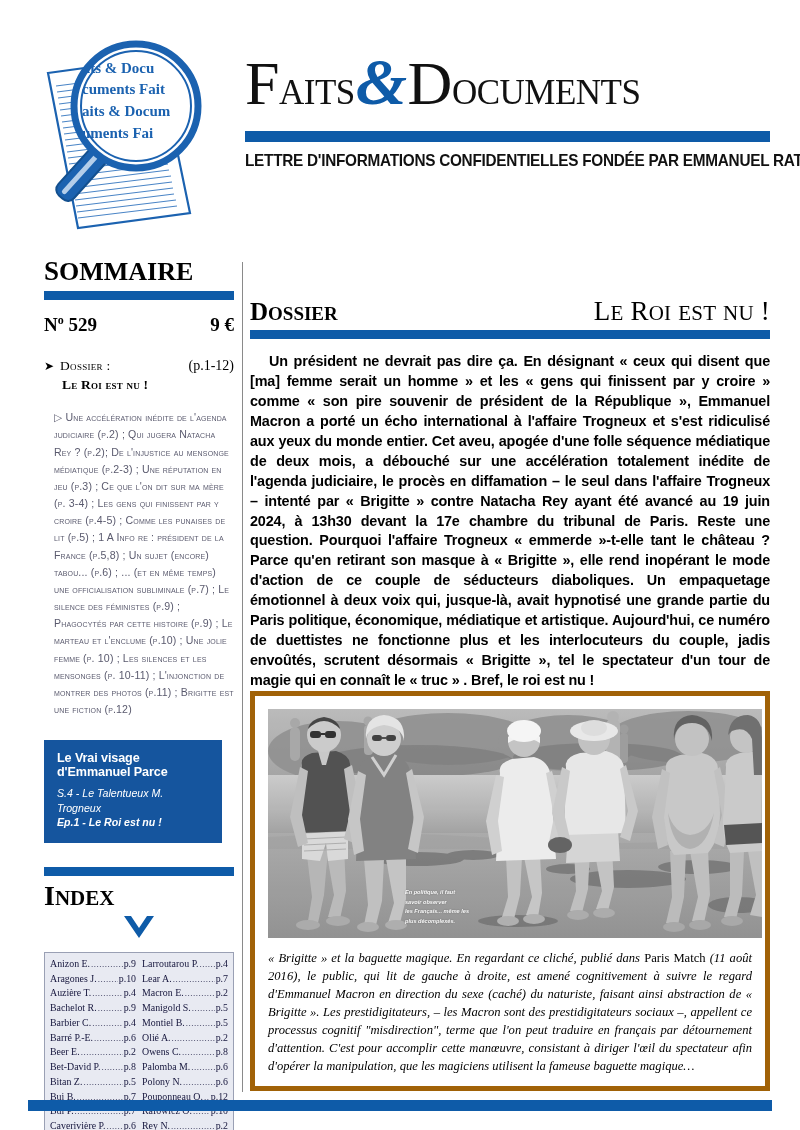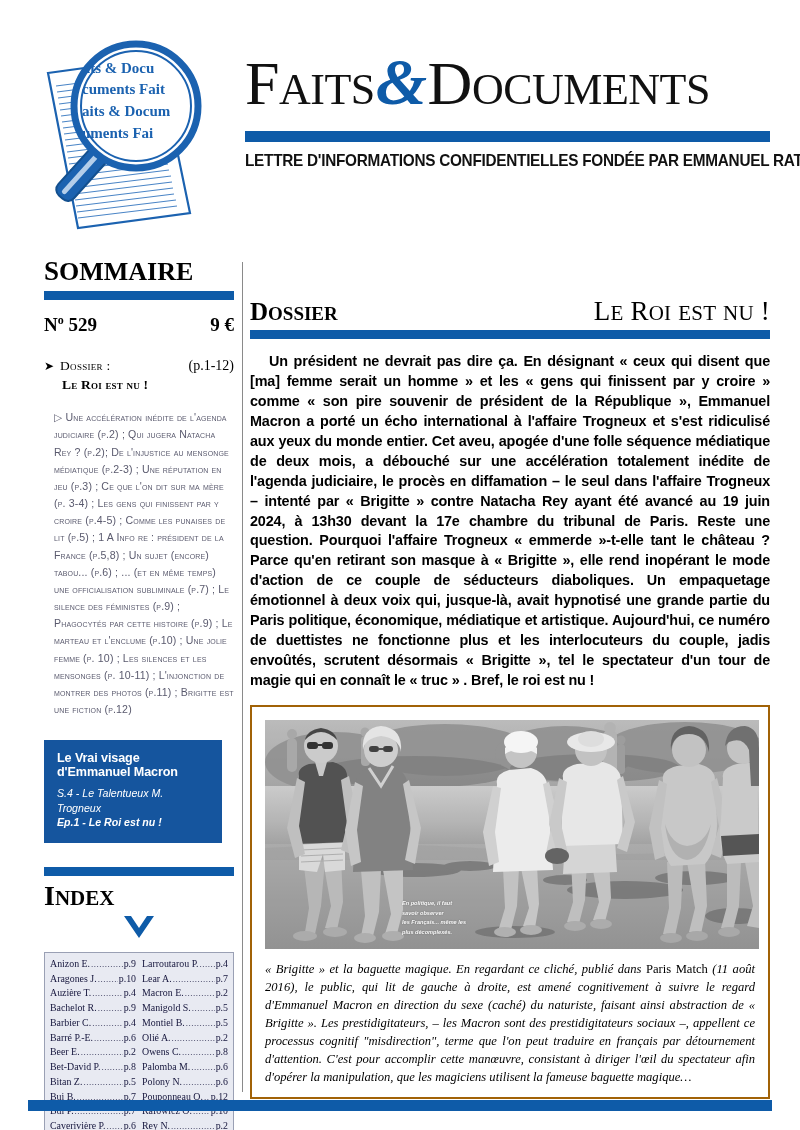--- a/index.html
+++ b/index.html
@@ -43,21 +43,21 @@
     font-family: "Liberation Serif", serif;
     font-size: 62px;
     line-height: 0.98;
     letter-spacing: -0.5px;
     font-weight: 400;
     white-space: nowrap;
     margin: 0;
     color: #111;
   }
   .paper-title .cap { font-size: 62px; }
-  .paper-title .sc  { font-size: 44px; text-align: center; }
+  .paper-title .sc  { font-size: 35px; text-align: center; }
   .paper-title .amp {
     color: #0E5BA8;
     font-family: "Liberation Serif", serif;
     font-style: italic;
     font-size: 66px;
     font-weight: 700;
     padding: 0 1px;
   }
   .rule-blue {
     background: #0E5BA8;
@@ -268,22 +268,22 @@
     line-height: 1.385;
     text-align: justify;
     margin-top: 13px;
     letter-spacing: -0.15px;
     color: #000;
   }
   .lede .indent { padding-left: 19px; }
 
   
   .photo-panel {
-    margin-top: 14px;
-    border: 2px solid #a16207;
+    margin-top: 0;
+    border: 5px solid #a16207;
     padding: 13px 13px 11px 13px;
     box-sizing: border-box;
     width: 520px;
   }
   .photo {
     position: relative;
     width: 494px;
     height: 229px;
     overflow: hidden;
     background: #9b9b9b;
@@ -410,21 +410,21 @@
         <span class="arrow-glyph">➤</span>
         <span class="dossier-label">Dossier :</span>
       </div>
       <span class="dossier-pages">(p.1-12)</span>
     </div>
     <div class="dossier-sub">Le Roi est nu !</div>
 
     <div class="toc">▷ Une accélération inédite de l'agenda judiciaire (p.2) ; Qui jugera Natacha Rey ? (p.2); De l'injustice au mensonge médiatique (p.2-3) ; Une réputation en jeu (p.3) ; Ce que l'on dit sur ma mère (p. 3-4) ; Les gens qui finissent par y croire (p.4-5) ; Comme les punaises de lit (p.5) ; 1 A Info re : président de la France (p.5,8) ; Un sujet (encore) tabou... (p.6) ; ... (et en même temps) une officialisation subliminale (p.7) ; Le silence des féministes (p.9) ; Phagocytés par cette histoire (p.9) ; Le marteau et l'enclume (p.10) ; Une jolie femme (p. 10) ; Les silences et les mensonges (p. 10-11) ; L'injonction de montrer des photos (p.11) ; Brigitte est une fiction (p.12)</div>
 
     <div class="promo">
-      <div class="promo-title">Le Vrai visage d'Emmanuel Macron</div>
+      <div class="promo-title">Le Vrai visage d'Emmanuel Parce</div>
       <div class="promo-l1">S.4 - Le Talentueux M. Trogneux</div>
       <div class="promo-l2">Ep.1 - Le Roi est nu !</div>
     </div>
 
     <div class="index-wrap">
       <div class="bar"></div>
       <div class="index-head">
         <span>I</span><span class="small">NDEX</span>
       </div>
       <div class="chev">

